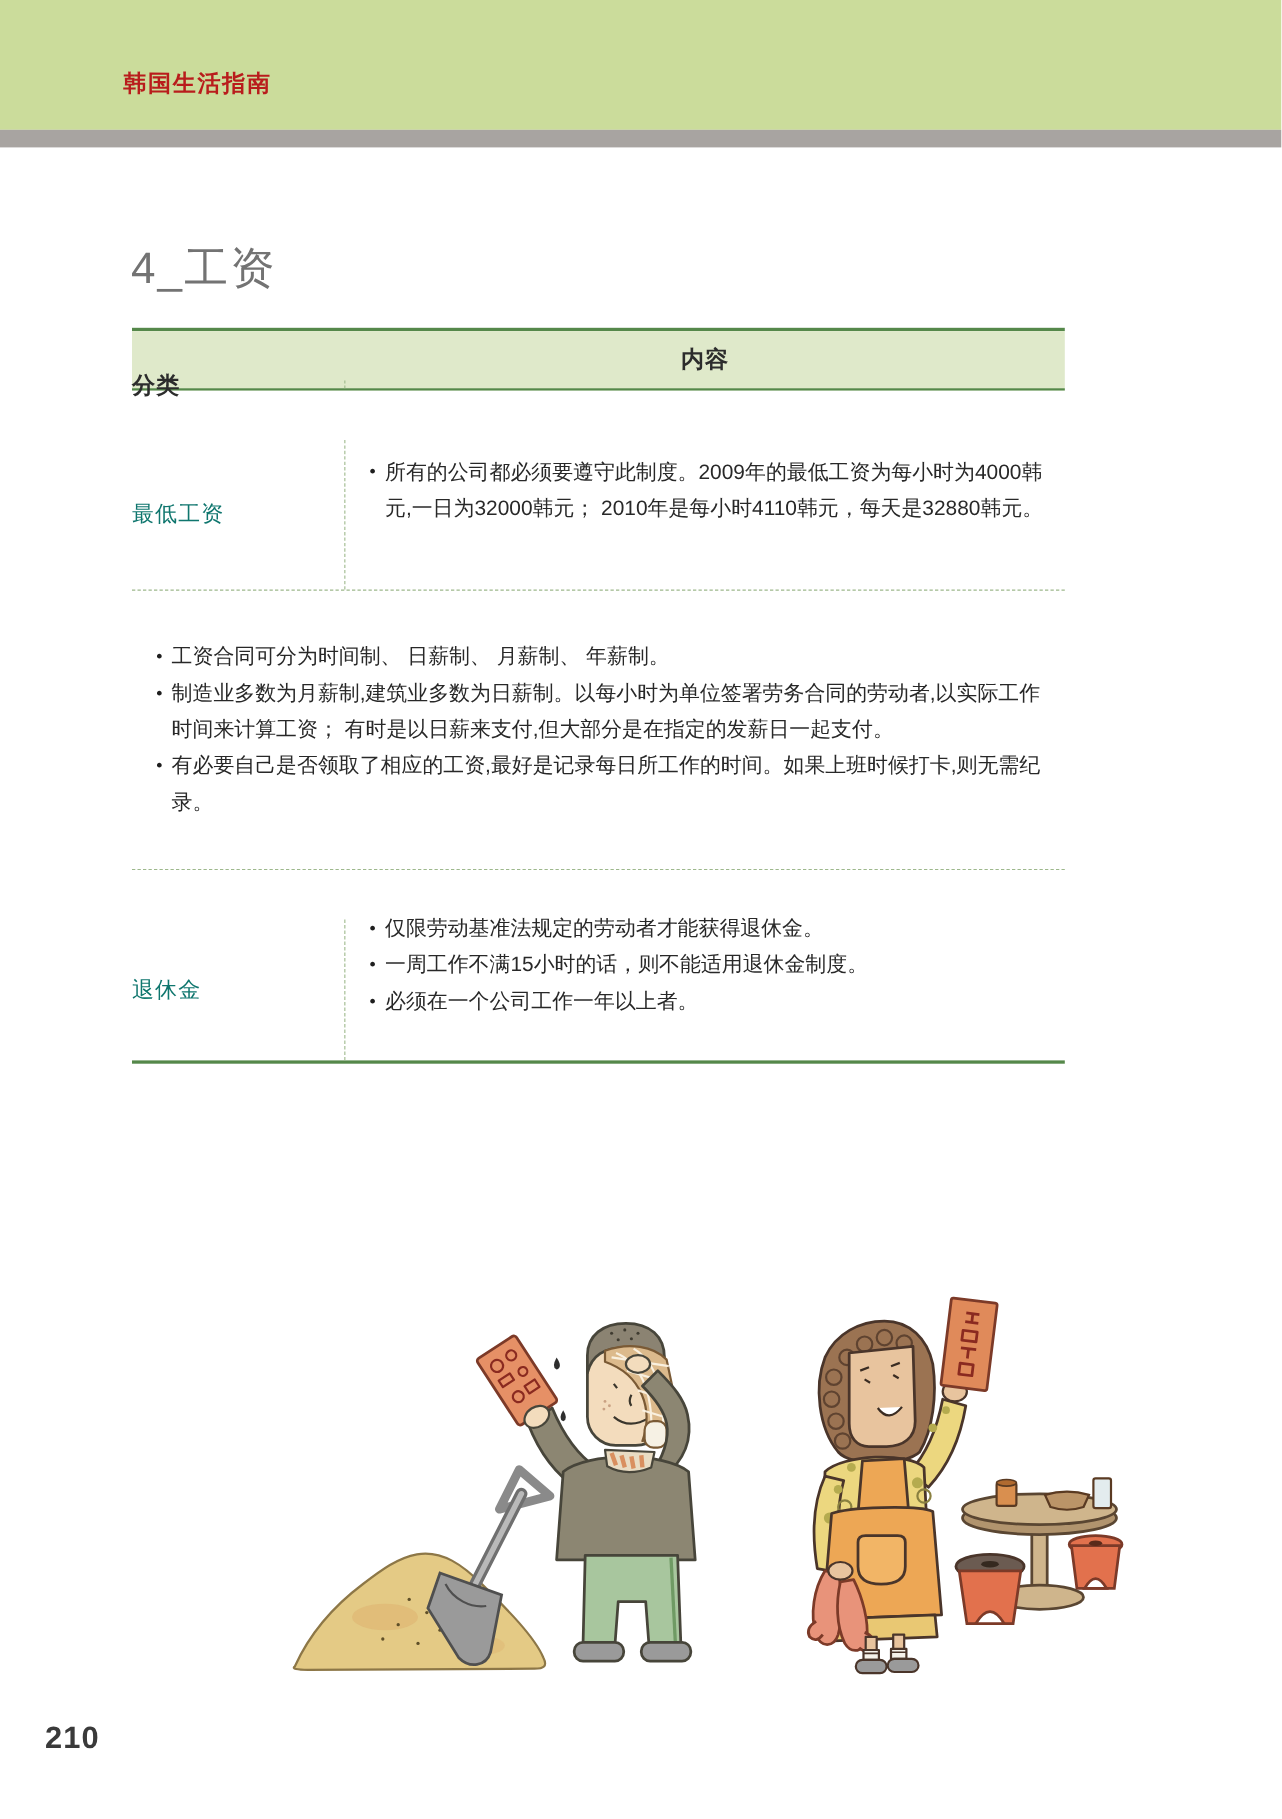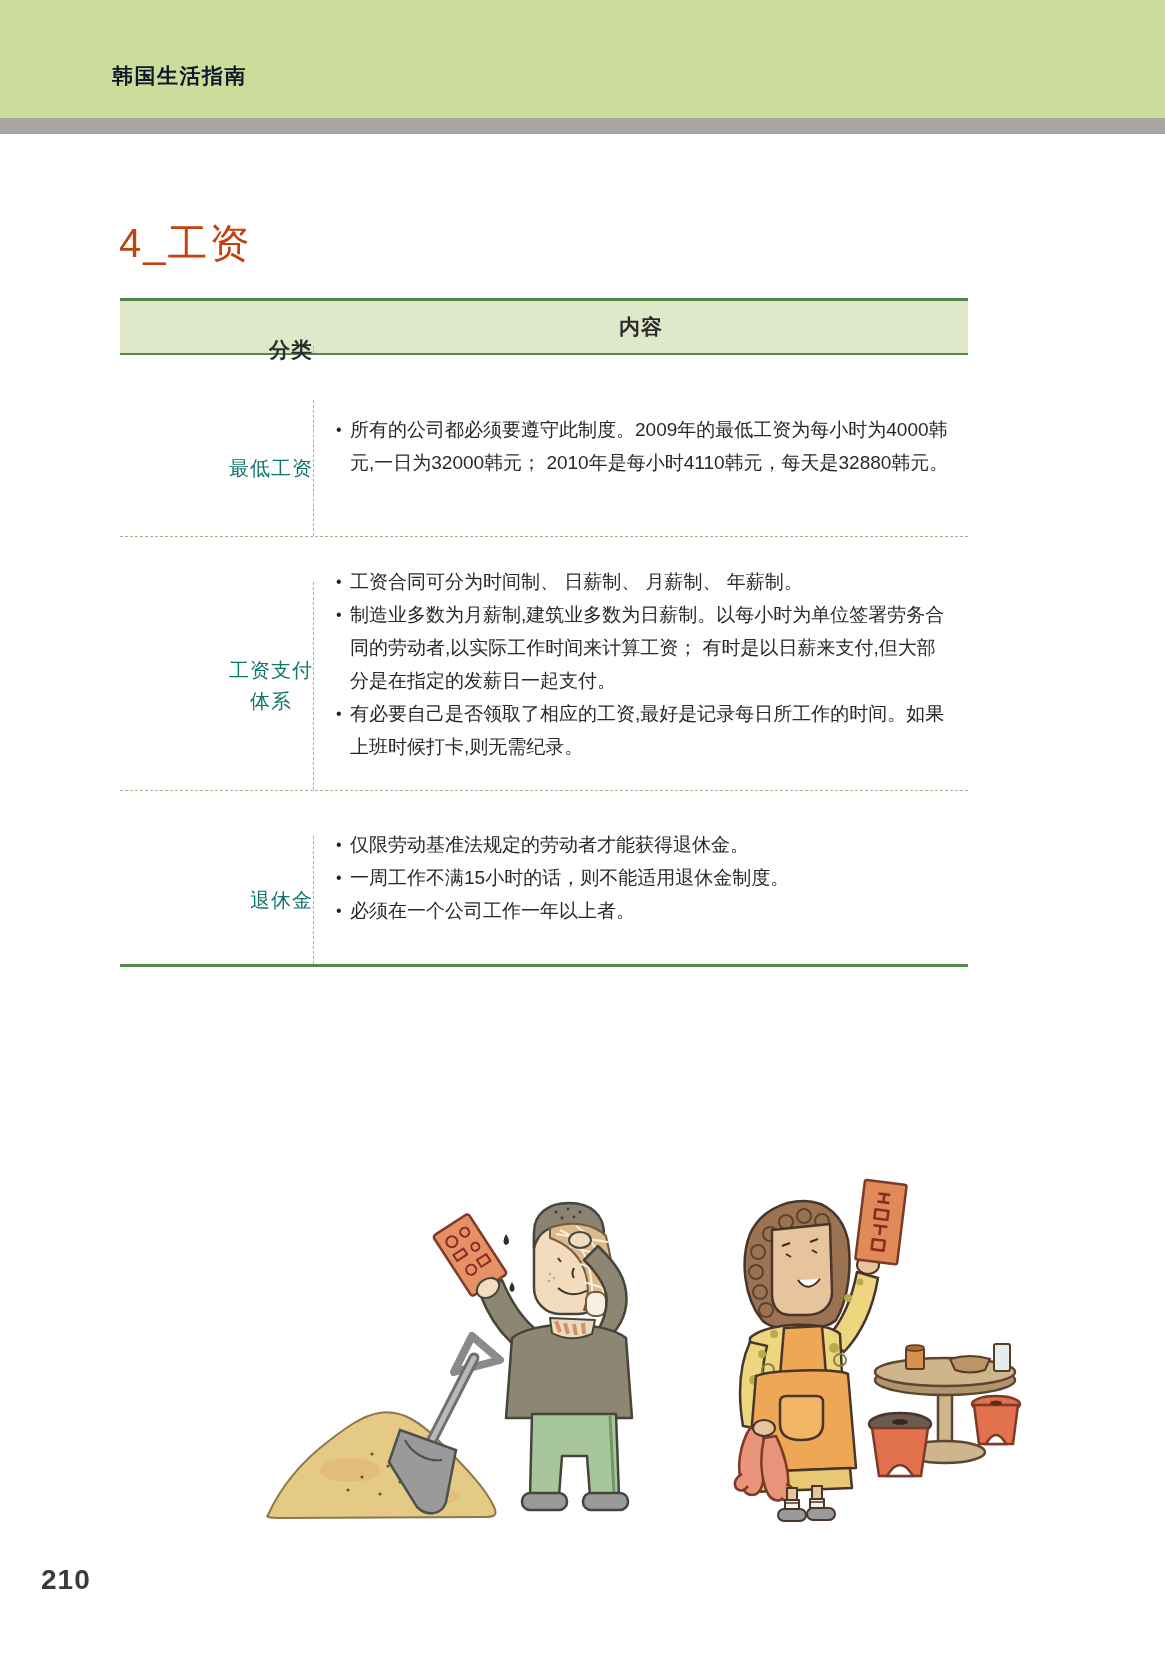--- a/index.html
+++ b/index.html
@@ -10,44 +10,44 @@
     font-family:"Liberation Sans", sans-serif;
     overflow:hidden;
   }
   
   .top-band {
     position:absolute; left:0; top:0; width:1165px; height:118px;
     background:#cbdc9b;
   }
   .header-title {
     position:absolute; left:112px; top:62px;
-    font-size:21px; font-weight:700; color:#0f172a; letter-spacing:1.5px;
+    font-size:21px; font-weight:700; color:#b91c1c; letter-spacing:1.5px;
   }
   .gray-bar {
     position:absolute; left:0; top:118px; width:1165px; height:16px;
     background:#a8a4a1;
   }
   
   .section-title {
     position:absolute; left:119px; top:216px; margin:0;
-    font-size:40px; font-weight:500; color:#c2410c; letter-spacing:2px;
+    font-size:40px; font-weight:500; color:#737373; letter-spacing:2px;
   }
   
   .wage-table {
     position:absolute; left:120px; top:298px; width:848px;
     border-top:3px solid #55884a; border-bottom:3px solid #55884a;
   }
   .t-head {
     display:flex; height:54px; background:#dfe9ca;
     border-bottom:2px solid #55884a;
   }
   .cell-cat {
     width:194px; flex:none;
     border-right:1px dashed #9db88c;
-    display:flex; align-items:center; justify-content:flex-end;margin-top:45px;
+    display:flex; align-items:center; justify-content:flex-start;margin-top:45px;
   }
   .cell-con { flex:1; display:flex; flex-direction:column; justify-content:center; }
   .t-head .cell-con { flex-direction:row; align-items:center; }
   .th-label { font-size:21px; font-weight:700; color:#2c2c2c; letter-spacing:1px; }
   .t-row { display:flex; }
   .row-sep { border-top:1px dashed #9db88c; }
   .row-1 { height:181px; }
   .row-2 { height:254px; }
   .row-3 { height:174px; }
   .cat-label {
@@ -99,24 +99,20 @@
         <span class="cat-label">最低工资</span>
       </div>
       <div class="cell-con">
         <ul class="bullets">
           <li>所有的公司都必须要遵守此制度。2009年的最低工资为每小时为4000韩元,一日为32000韩元； 2010年是每小时4110韩元，每天是32880韩元。</li>
         </ul>
       </div>
     </div>
 
     <div class="t-row row-2 row-sep">
-      <div class="cell-cat">
-        <span class="cat-label">工资支付
-体系</span>
-      </div>
       <div class="cell-con">
         <ul class="bullets">
           <li>工资合同可分为时间制、 日薪制、 月薪制、 年薪制。</li>
           <li>制造业多数为月薪制,建筑业多数为日薪制。以每小时为单位签署劳务合同的劳动者,以实际工作时间来计算工资； 有时是以日薪来支付,但大部分是在指定的发薪日一起支付。</li>
           <li>有必要自己是否领取了相应的工资,最好是记录每日所工作的时间。如果上班时候打卡,则无需纪录。</li>
         </ul>
       </div>
     </div>
 
     <div class="t-row row-3 row-sep">

